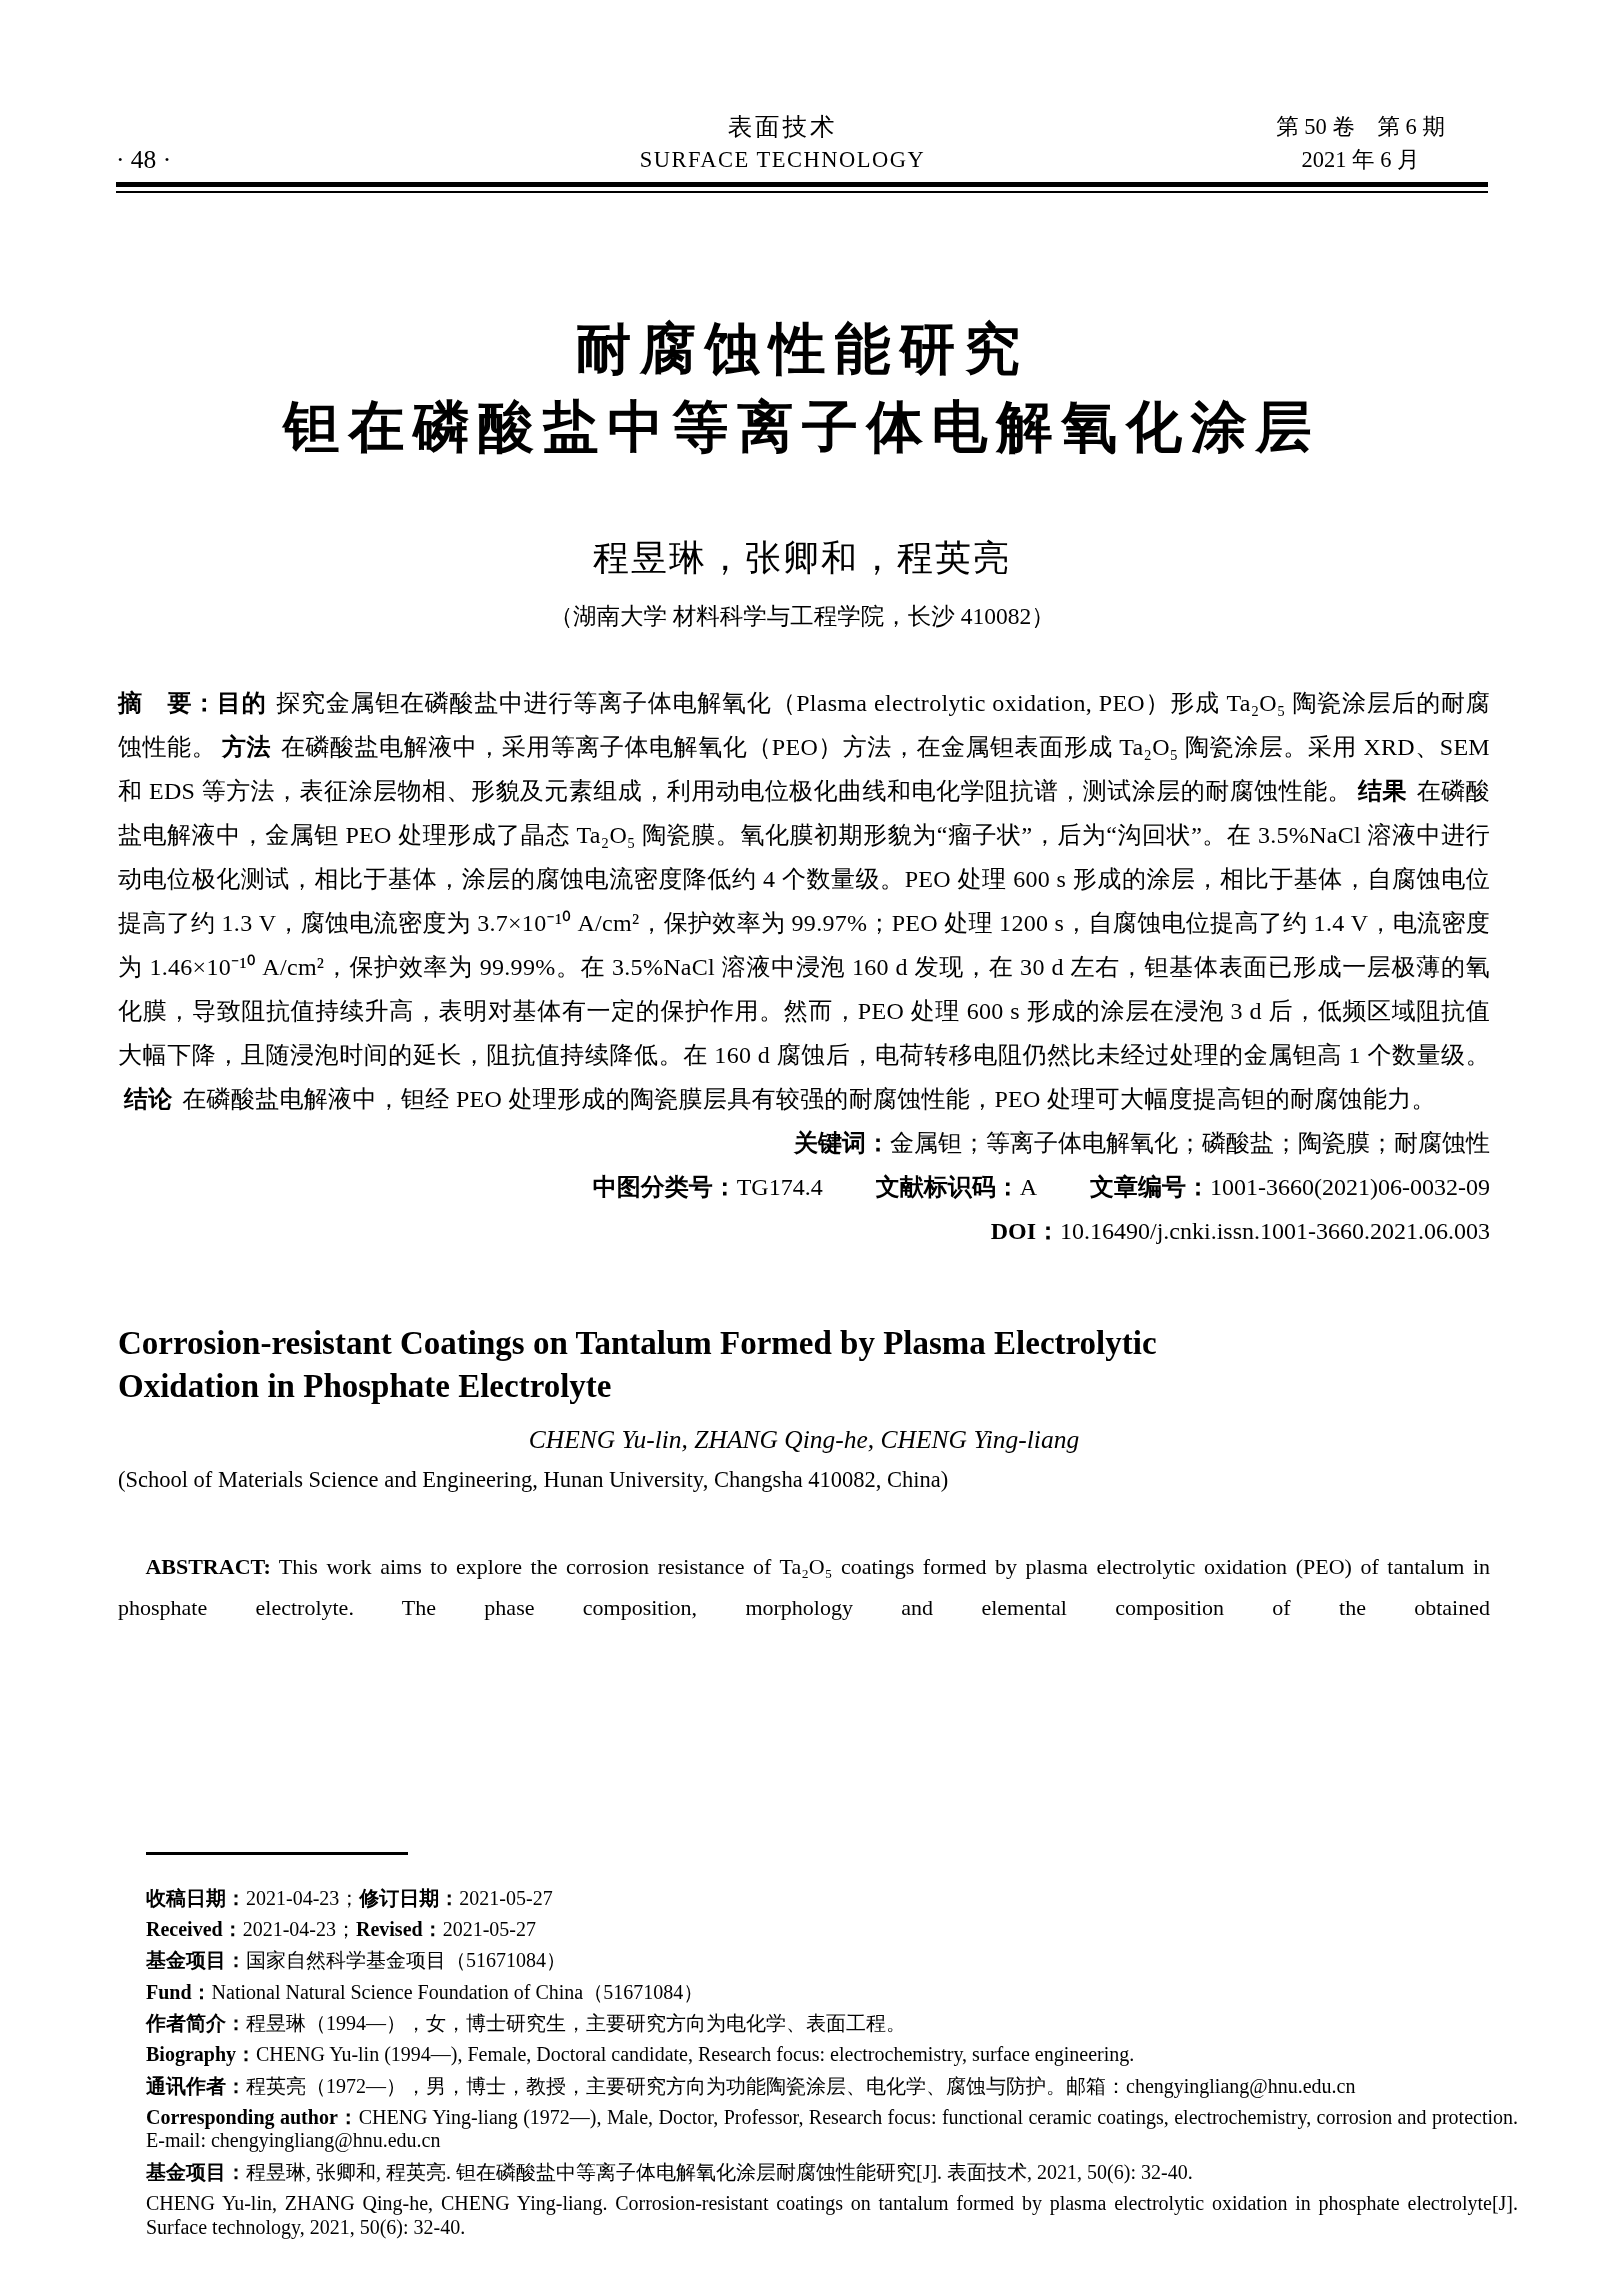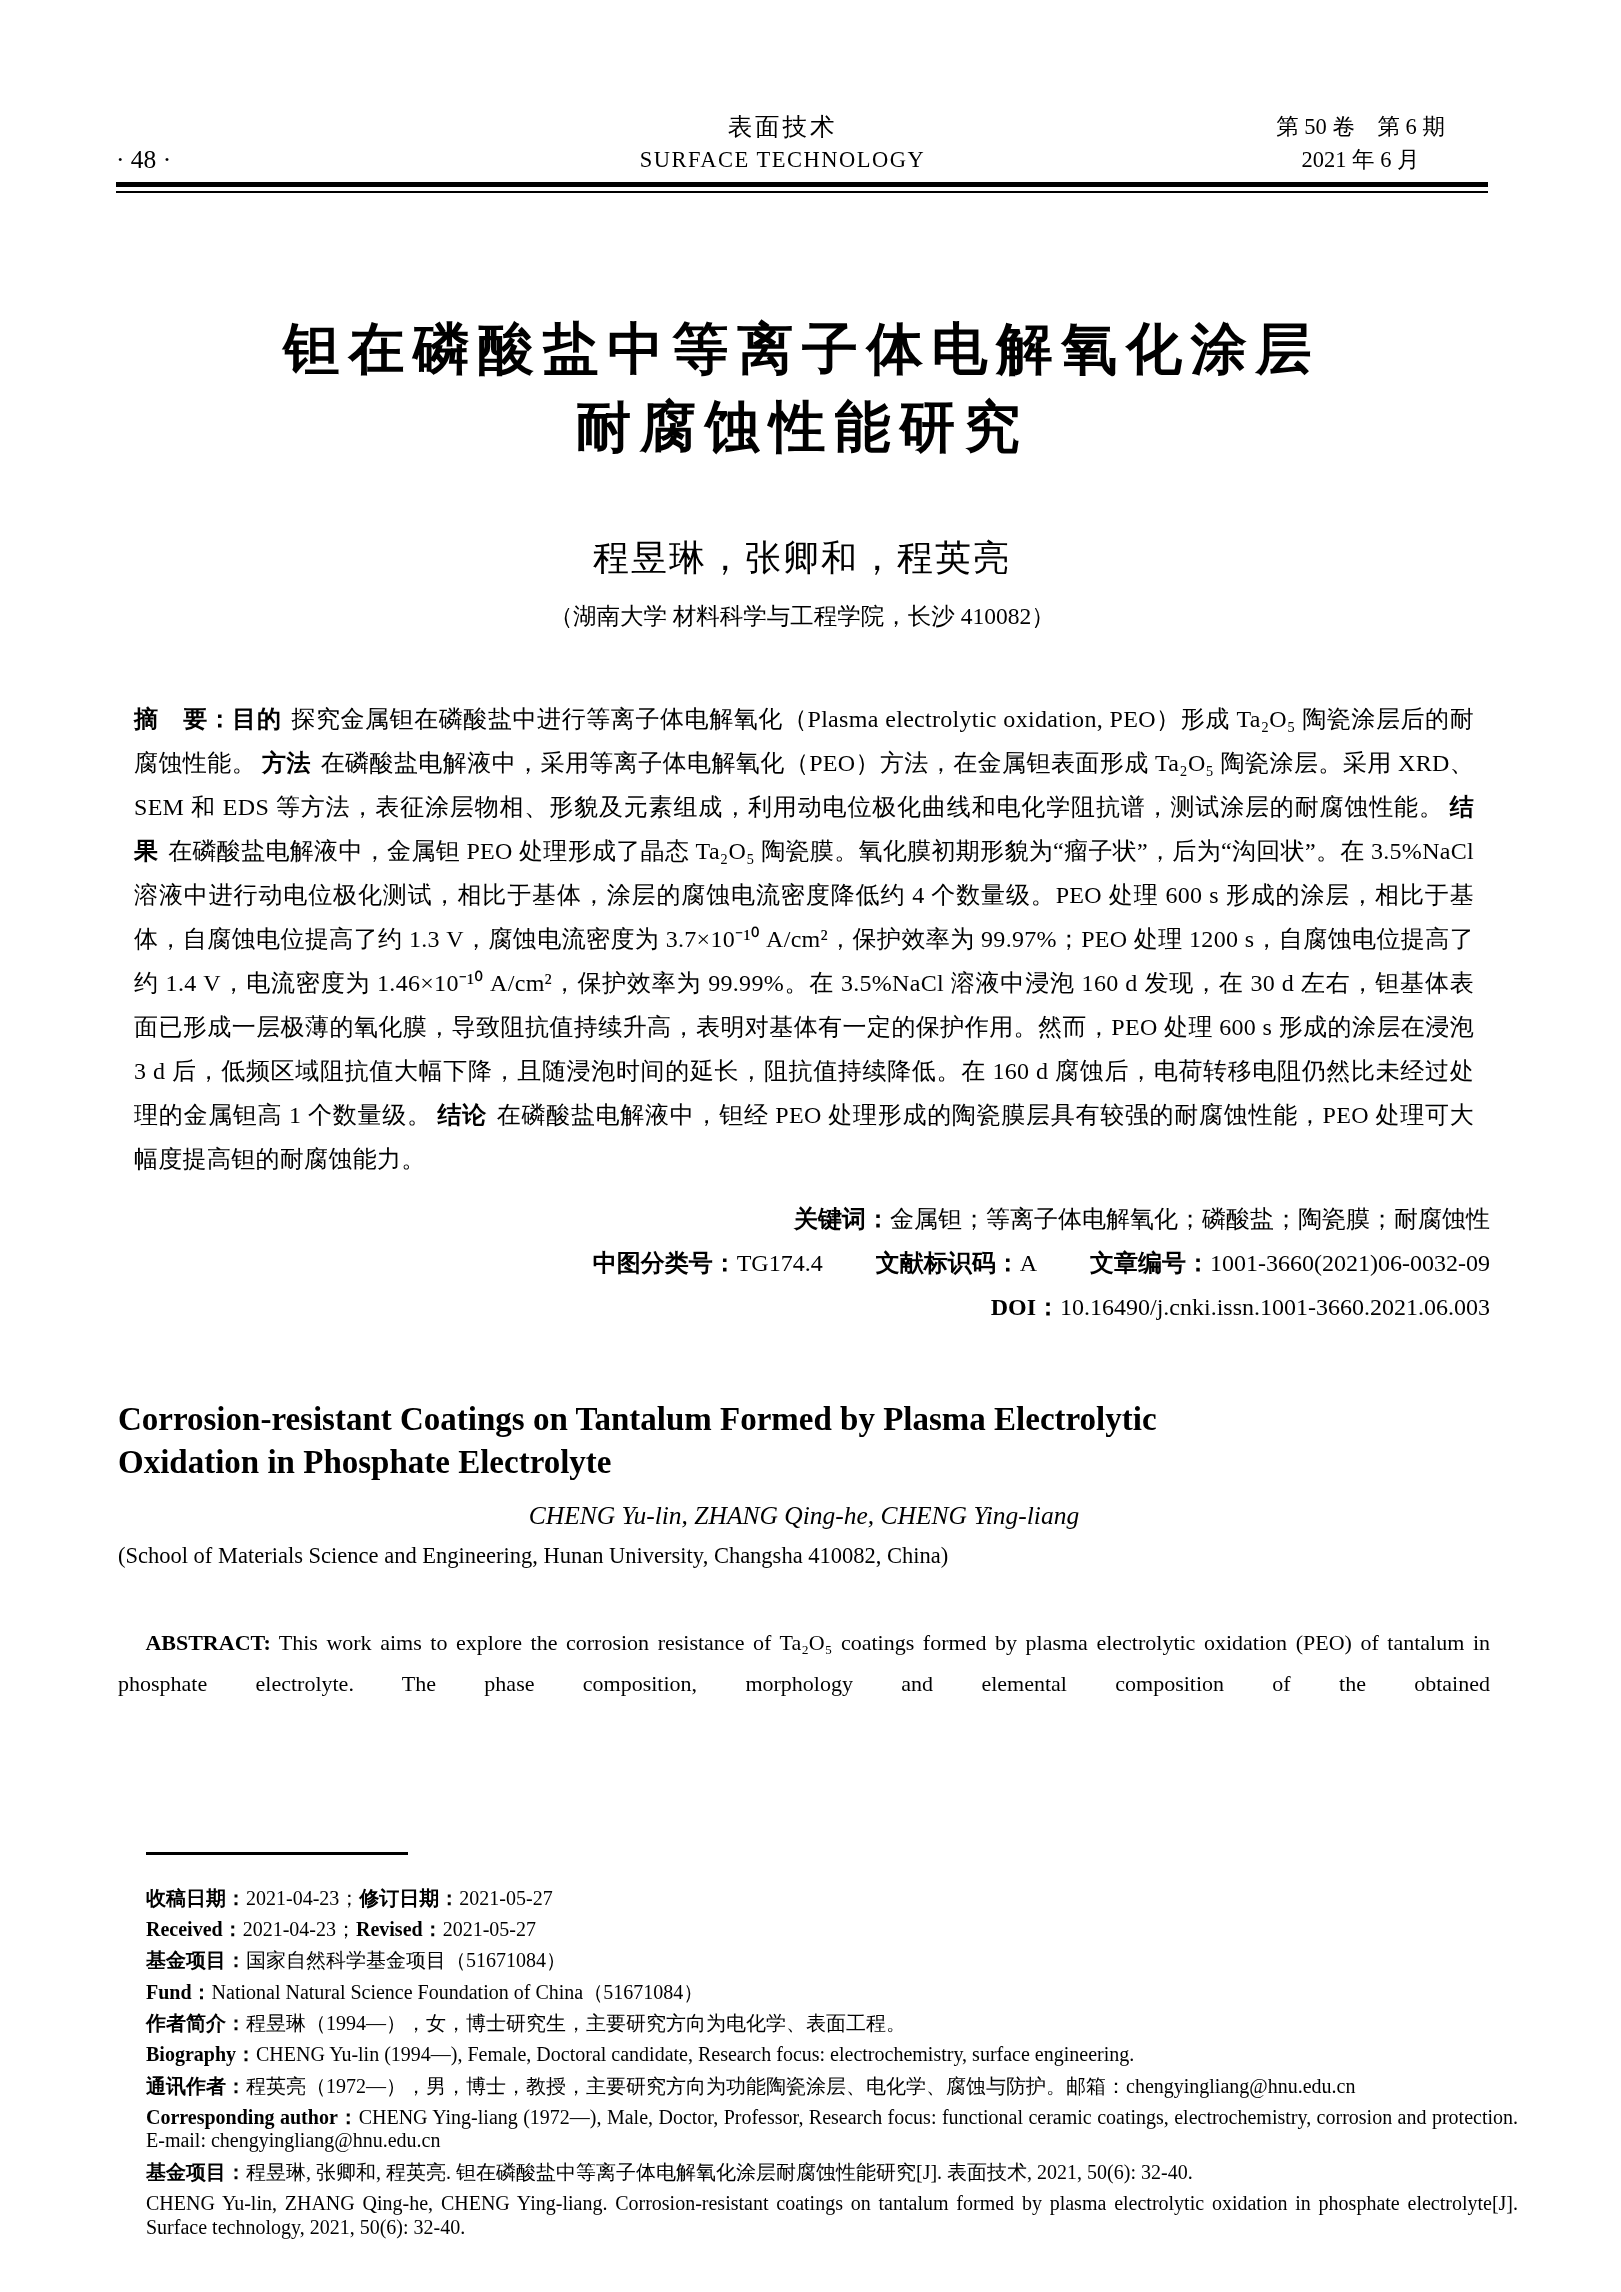--- a/index.html
+++ b/index.html
@@ -24,21 +24,21 @@
   
   .cn-title{
     position:absolute;left:116px;top:310px;width:1372px;
     text-align:center;font-weight:bold;font-size:56px;line-height:78px;
     letter-spacing:8.8px;font-family:"Liberation Sans",sans-serif;
   }
   .authors-cn{position:absolute;left:116px;top:534px;width:1372px;text-align:center;font-size:36px;letter-spacing:2px;}
   .affil-cn{position:absolute;left:116px;top:600px;width:1372px;text-align:center;font-size:23.5px;}
   
   .main{position:absolute;left:118px;top:681px;width:1372px;}
-  .abstract-cn{margin:16px;font-size:24px;line-height:44px;letter-spacing:0.3px;text-align:justify;}
+  .abstract-cn{margin:0;font-size:24px;line-height:44px;letter-spacing:0.3px;text-align:justify;}
   .b{font-weight:bold;}
   .lbl-first{margin-right:9.8px;}
   .lbl-mid{margin:0 9.8px 0 5.9px;}
   .kw-line,.class-line,.doi-line{margin:0;font-size:24px;line-height:44px;text-align:right;}
   .class-group{margin-right:47px;}
   .en-title{margin-top:69px;font-weight:bold;font-size:33px;line-height:43px;}
   .en-authors{margin-top:15.7px;text-align:center;font-style:italic;font-size:25.5px;line-height:31px;}
   .en-affil{margin-top:11px;text-align:left;font-size:22.5px;line-height:27.4px;}
   .abstract-en{margin:53px 0 0 0;font-size:22px;line-height:41px;text-align:justify;text-align-last:justify;text-indent:27.4px;}
   .abstract-en .txt{margin-left:7.8px;}
@@ -63,22 +63,22 @@
       <div class="hdr-right">
         <div>第 50 卷　第 6 期</div>
         <div>2021 年 6 月</div>
       </div>
     </div>
     <div class="header-rule-thick"></div>
     <div class="header-rule-thin"></div>
   </div>
 
   <div class="cn-title">
+    <div>耐腐蚀性能研究</div>
     <div>钽在磷酸盐中等离子体电解氧化涂层</div>
-    <div>耐腐蚀性能研究</div>
   </div>
 
   <div class="authors-cn">程昱琳，张卿和，程英亮</div>
   <div class="affil-cn">（湖南大学 材料科学与工程学院，长沙 410082）</div>
 
   <div class="main">
 
     <p class="abstract-cn">
       <span class="b">摘　要：</span><span class="b lbl-first">目的</span><span>探究金属钽在磷酸盐中进行等离子体电解氧化（Plasma electrolytic oxidation, PEO）形成 Ta₂O₅ 陶瓷涂层后的耐腐蚀性能。</span><span class="b lbl-mid">方法</span><span>在磷酸盐电解液中，采用等离子体电解氧化（PEO）方法，在金属钽表面形成 Ta₂O₅ 陶瓷涂层。采用 XRD、SEM 和 EDS 等方法，表征涂层物相、形貌及元素组成，利用动电位极化曲线和电化学阻抗谱，测试涂层的耐腐蚀性能。</span><span class="b lbl-mid">结果</span><span>在磷酸盐电解液中，金属钽 PEO 处理形成了晶态 Ta₂O₅ 陶瓷膜。氧化膜初期形貌为“瘤子状”，后为“沟回状”。在 3.5%NaCl 溶液中进行动电位极化测试，相比于基体，涂层的腐蚀电流密度降低约 4 个数量级。PEO 处理 600 s 形成的涂层，相比于基体，自腐蚀电位提高了约 1.3 V，腐蚀电流密度为 3.7×10⁻¹⁰ A/cm²，保护效率为 99.97%；PEO 处理 1200 s，自腐蚀电位提高了约 1.4 V，电流密度为 1.46×10⁻¹⁰ A/cm²，保护效率为 99.99%。在 3.5%NaCl 溶液中浸泡 160 d 发现，在 30 d 左右，钽基体表面已形成一层极薄的氧化膜，导致阻抗值持续升高，表明对基体有一定的保护作用。然而，PEO 处理 600 s 形成的涂层在浸泡 3 d 后，低频区域阻抗值大幅下降，且随浸泡时间的延长，阻抗值持续降低。在 160 d 腐蚀后，电荷转移电阻仍然比未经过处理的金属钽高 1 个数量级。</span><span class="b lbl-mid">结论</span><span>在磷酸盐电解液中，钽经 PEO 处理形成的陶瓷膜层具有较强的耐腐蚀性能，PEO 处理可大幅度提高钽的耐腐蚀能力。</span>
     </p>

